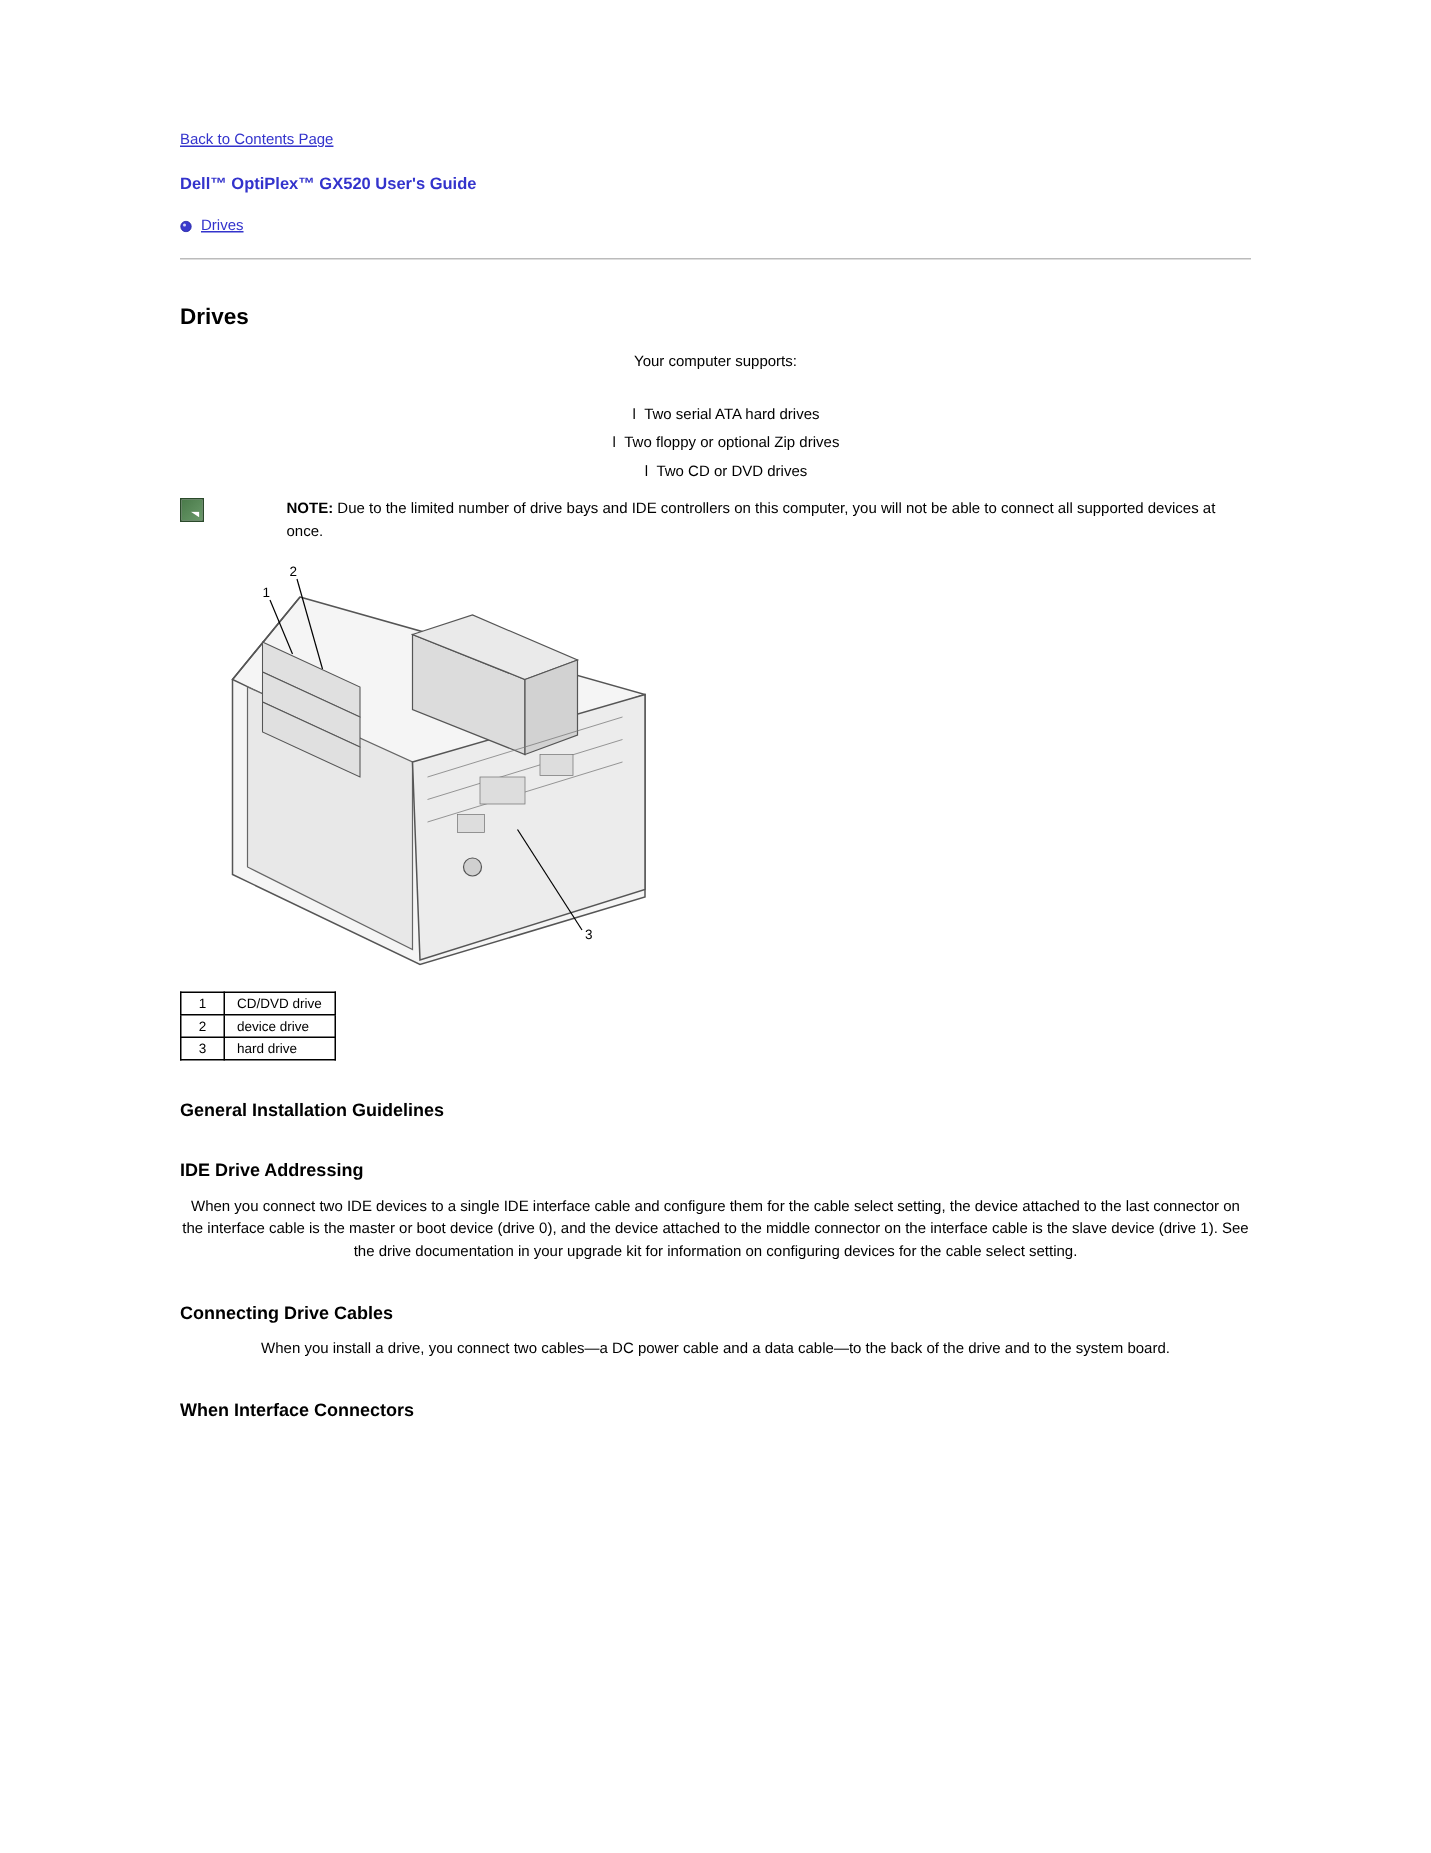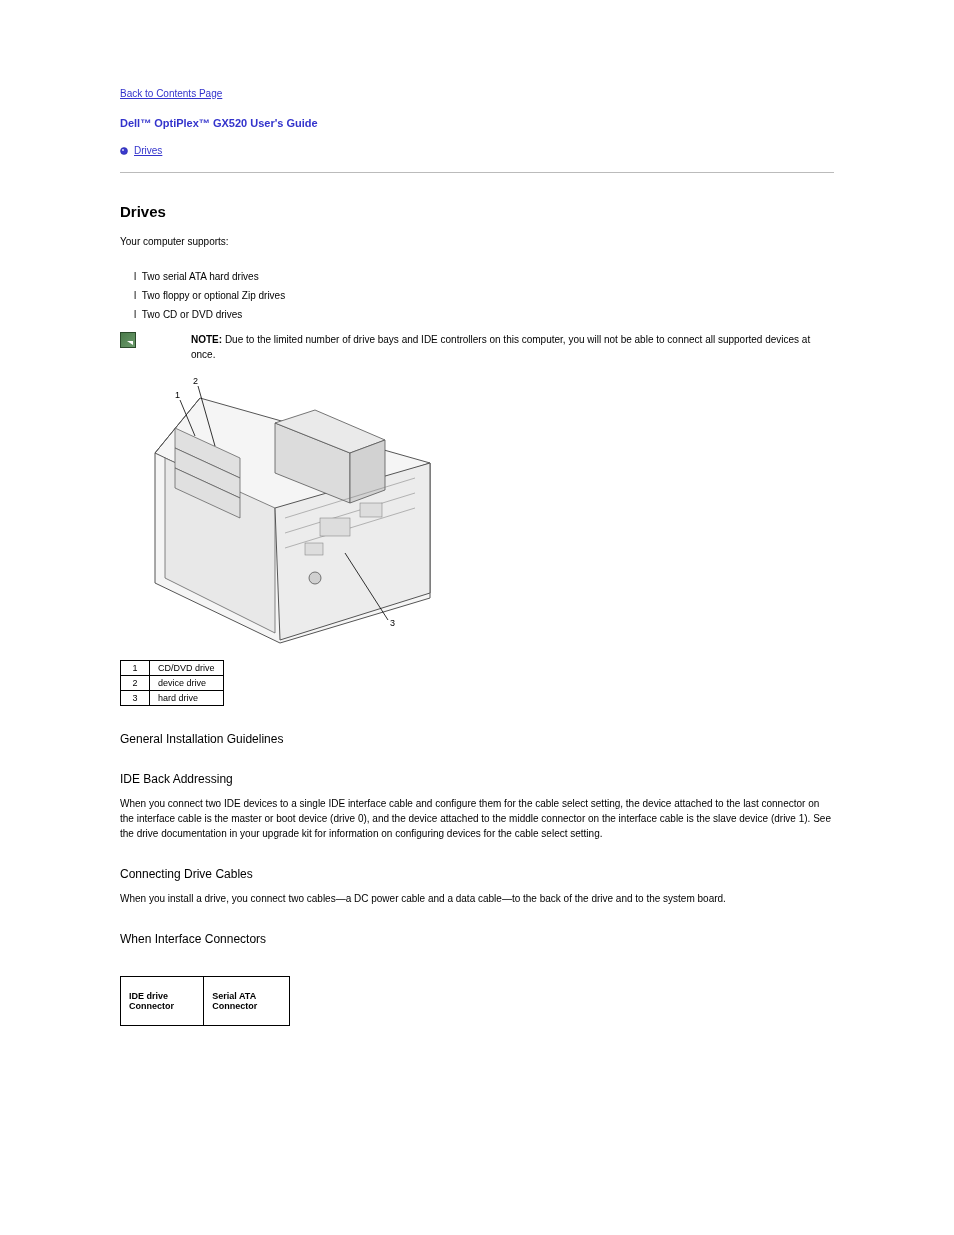--- a/index.html
+++ b/index.html
@@ -51,27 +51,28 @@
     border-top: 1px solid #bbbbbb;
     margin: 6px 0 30px 0;
   }
   h2.section {
     font-size: 15px;
     font-weight: bold;
     margin: 30px 0 14px 0;
   }
   h3.subsection {
     font-size: 12px;
-    font-weight: normal;
+    font-weight: bold;
     margin: 26px 0 10px 0;
   }
   p.body {
     font-size: 10px;
     line-height: 1.5;
     margin: 10px 0;
+    text-align: center;
   }
   .note-row {
     display: flex;
     align-items: flex-start;
     gap: 8px;
     margin: 10px 0 6px 0;
   }
   .note-icon {
     width: 14px;
     height: 14px;
@@ -216,30 +217,22 @@
     </tr>
     <tr>
       <td class="num">3</td>
       <td>hard drive</td>
     </tr>
   </tbody>
     </table>
 
   <h3 class="subsection">General Installation Guidelines</h3>
 
-  <h3 class="subsection">IDE Back Addressing</h3>
+  <h3 class="subsection">IDE Drive Addressing</h3>
   <p class="body">When you connect two IDE devices to a single IDE interface cable and configure them for the cable select setting, the device attached to the last connector on the interface cable is the master or boot device (drive 0), and the device attached to the middle connector on the interface cable is the slave device (drive 1). See the drive documentation in your upgrade kit for information on configuring devices for the cable select setting.</p>
 
   <h3 class="subsection">Connecting Drive Cables</h3>
   <p class="body">When you install a drive, you connect two cables—a DC power cable and a data cable—to the back of the drive and to the system board.</p>
 
   <h3 class="subsection">When Interface Connectors</h3>
 
-  <table class="spec-table">
-    <tbody>
-        <tr>
-      <td class="label">IDE drive Connector</td>
-      <td class="label">Serial ATA Connector</td>
-    </tr>
-  </tbody>
-    </table>
 
 </div>
 
 </body></html>

